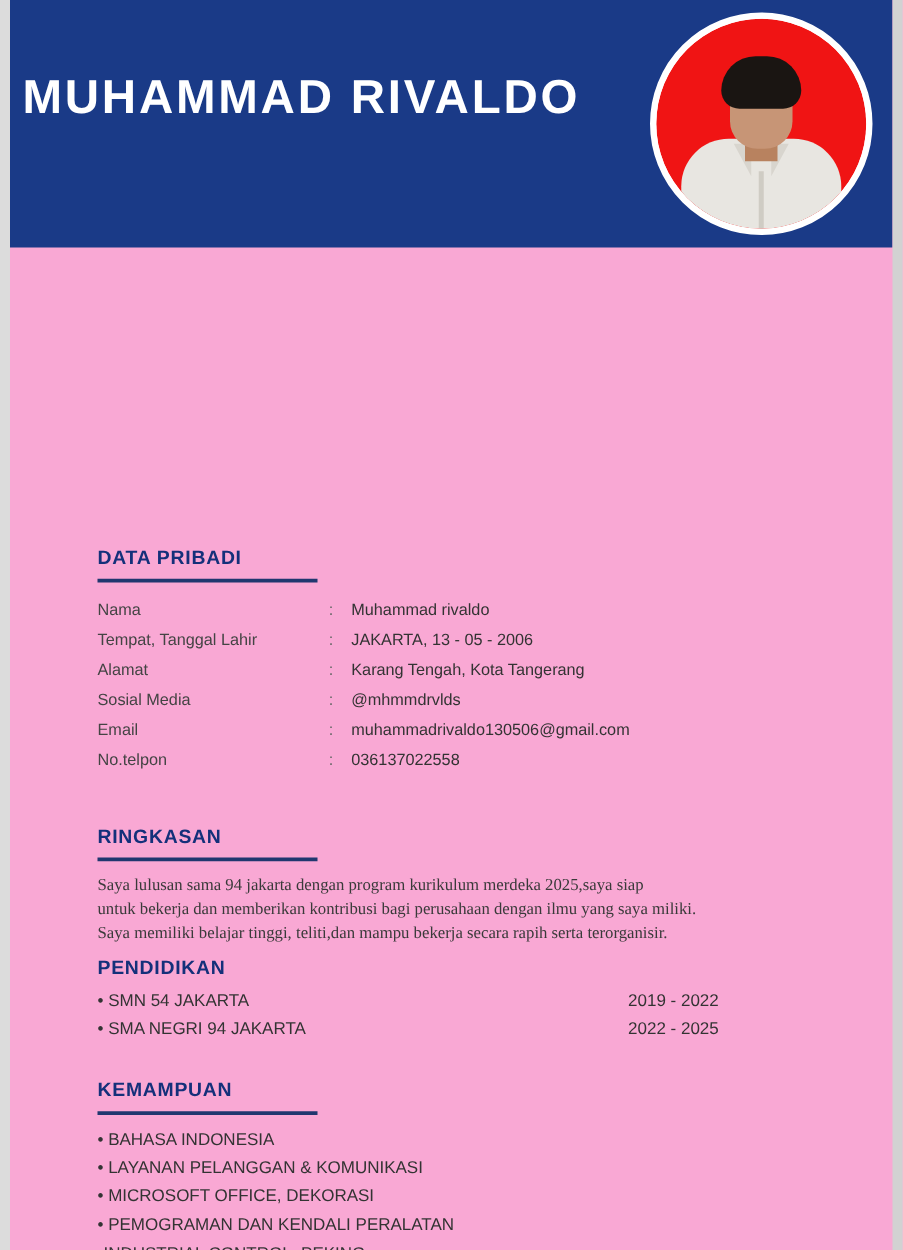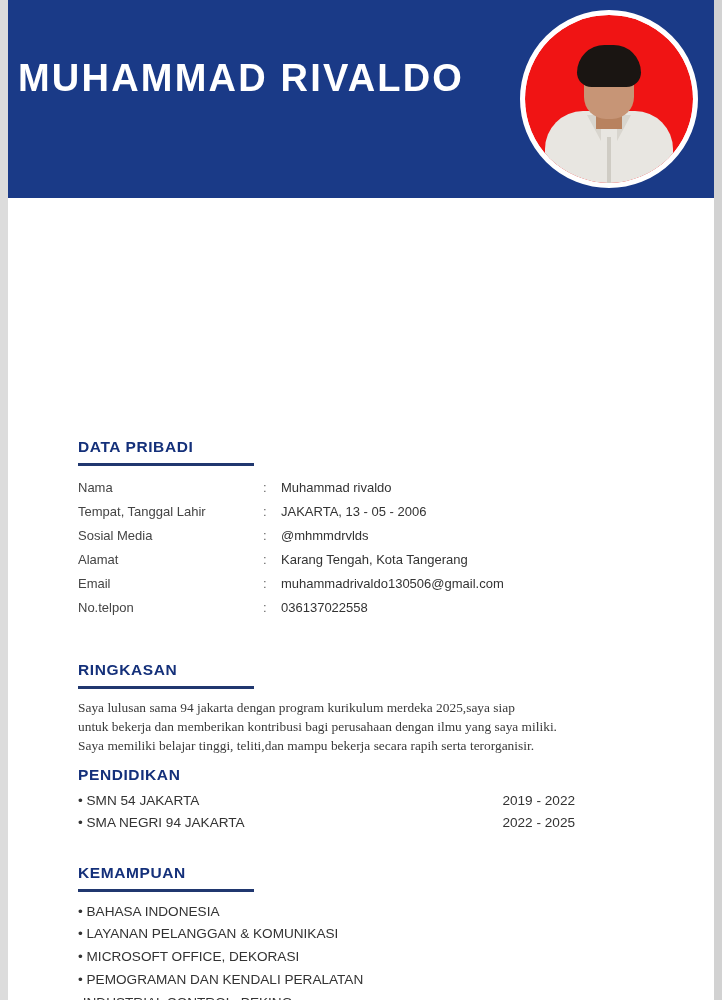--- a/index.html
+++ b/index.html
@@ -11,21 +11,21 @@
     width: 722px;
     height: 1000px;
     overflow: hidden;
     font-family: "Liberation Sans", sans-serif;
   }
 
   .page {
     position: relative;
     width: 722px;
     height: 1000px;
-    background: #ffffff;
+    background: #f9a8d4;
     box-sizing: border-box;
     border-left: 8px solid #dcdcdc;
     border-right: 8px solid #d2d2d2;
     overflow: hidden;
   }
 
   
   .header {
     position: relative;
     height: 198px;
@@ -261,28 +261,28 @@
             <td class="lbl">Nama</td>
             <td class="col">:</td>
             <td class="val">Muhammad rivaldo</td>
           </tr>
           <tr>
             <td class="lbl">Tempat, Tanggal Lahir</td>
             <td class="col">:</td>
             <td class="val">JAKARTA, 13 - 05 - 2006</td>
           </tr>
           <tr>
+            <td class="lbl">Alamat</td>
+            <td class="col">:</td>
+            <td class="val">Karang Tengah, Kota Tangerang</td>
+          </tr>
+          <tr>
             <td class="lbl">Sosial Media</td>
             <td class="col">:</td>
             <td class="val">@mhmmdrvlds</td>
-          </tr>
-          <tr>
-            <td class="lbl">Alamat</td>
-            <td class="col">:</td>
-            <td class="val">Karang Tengah, Kota Tangerang</td>
           </tr>
           <tr>
             <td class="lbl">Email</td>
             <td class="col">:</td>
             <td class="val">muhammadrivaldo130506@gmail.com</td>
           </tr>
           <tr>
             <td class="lbl">No.telpon</td>
             <td class="col">:</td>
             <td class="val">036137022558</td>

